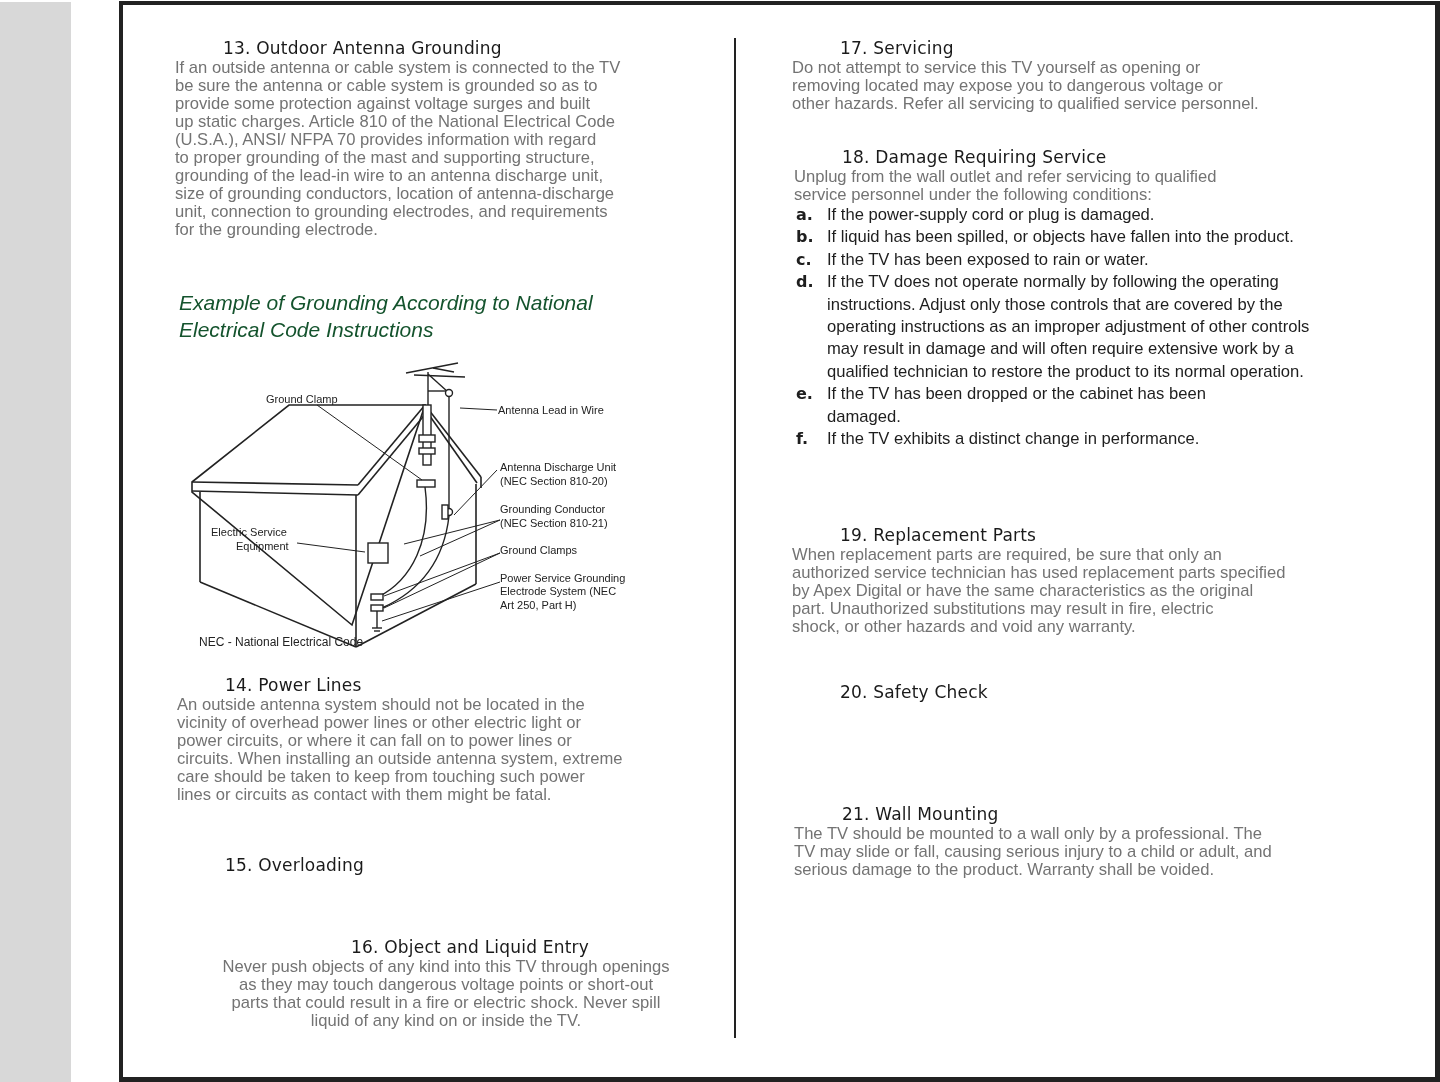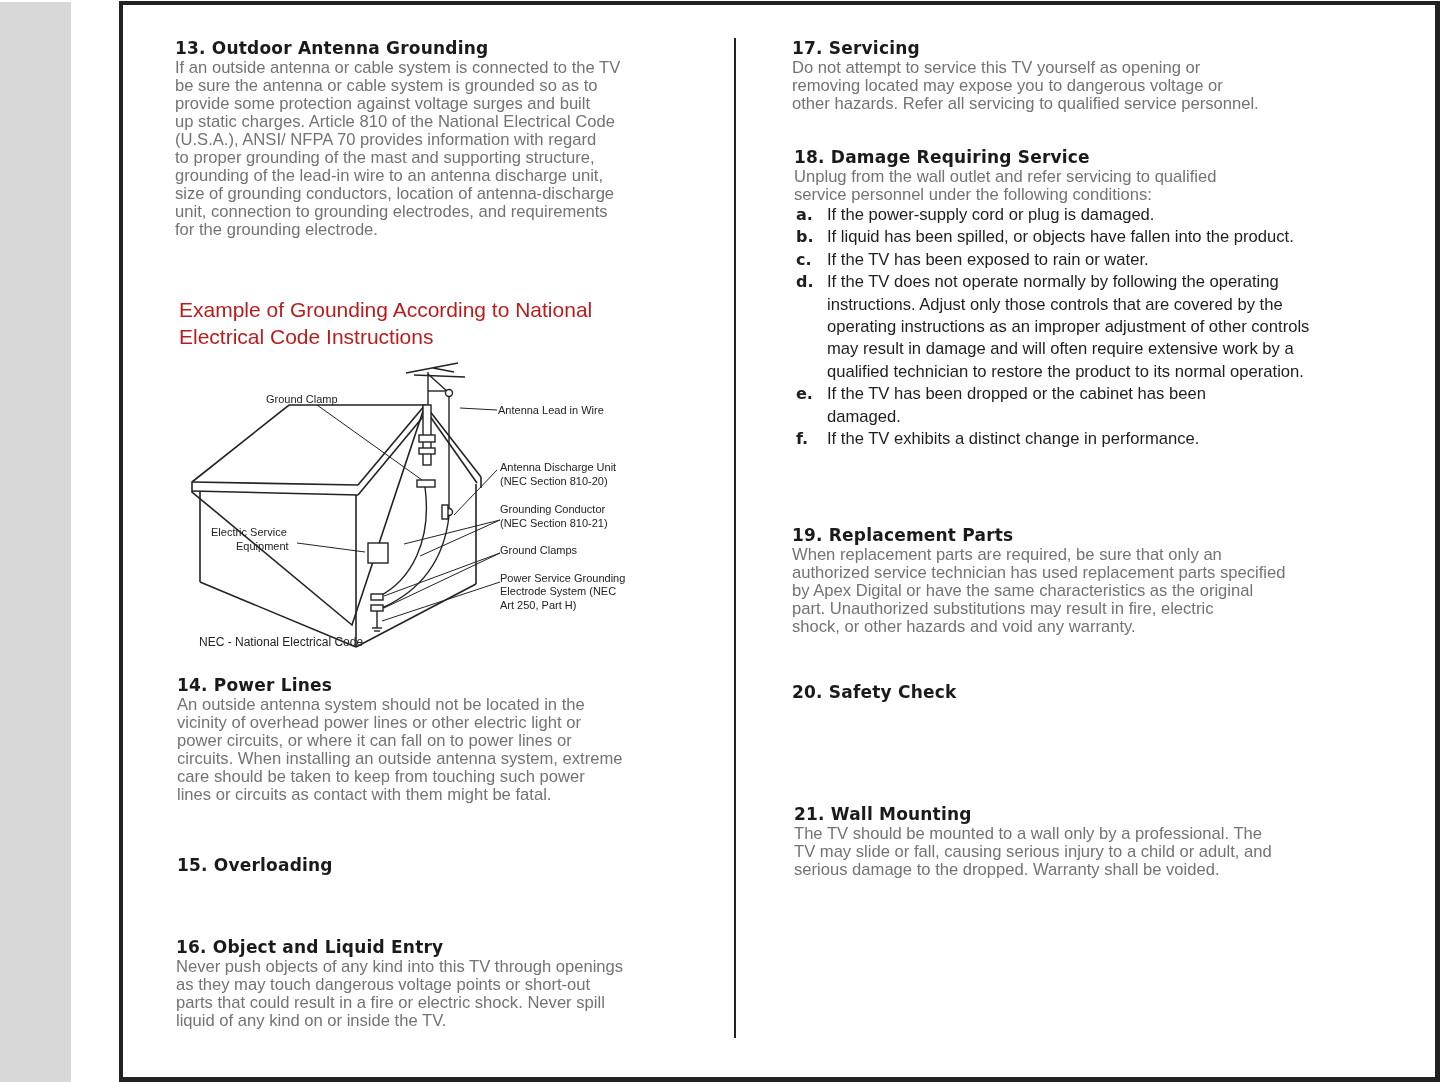--- a/index.html
+++ b/index.html
@@ -9,23 +9,23 @@
     font-family: "Liberation Sans", sans-serif; color: #1a1a1a;
   }
   .gray-strip { position: absolute; left: 0; top: 2px; width: 71px; height: 1080px; background: #d8d8d8; }
   .page-frame {
     position: absolute; left: 119px; top: 1px; width: 1321px; height: 1081px;
     box-sizing: border-box; border: 4px solid #222222; border-right-width: 5px; border-bottom-width: 5px;
     background: #ffffff;
   }
   .divider { position: absolute; left: 734px; top: 38px; width: 2px; height: 1000px; background: #222; }
   .section { position: absolute; }
-  .heading { font-family: "DejaVu Sans", sans-serif; font-weight: bold; font-size: 17px; line-height: 22px; color: #1a1a1a; letter-spacing: 0.2px; }
+  .heading { font-family: "DejaVu Sans", sans-serif; font-weight: normal; font-size: 17px; line-height: 22px; color: #1a1a1a; letter-spacing: 0.2px; margin-left: 48px; }
   .body-text { font-size: 16.6px; line-height: 18px; color: #737373; white-space: pre-line; }
-  .caption { position: absolute; left: 179px; top: 296px; font-size: 21px; line-height: 27px; color: #b91c1c; white-space: pre-line; }
+  .caption { position: absolute; left: 179px; top: 289px; font-style: italic; font-size: 21px; line-height: 27px; color: #14532d; white-space: pre-line; }
   .list { margin: 0; padding: 0; list-style: none; }
   .list li { display: flex; font-size: 16.6px; line-height: 22.4px; color: #1e1e1e; }
   .list .marker { width: 31px; flex: 0 0 31px; font-family: "DejaVu Sans", sans-serif; font-weight: bold; font-size: 16px; }
   .diagram { position: absolute; left: 182px; top: 360px; width: 470px; height: 300px; }
   .diagram text { font-family: "Liberation Sans", sans-serif; font-size: 11px; fill: #222; }
 </style>
 </head>
 <body>
 
 <div class="gray-strip"></div>
@@ -124,21 +124,21 @@
 power circuits, or where it can fall on to power lines or
 circuits. When installing an outside antenna system, extreme
 care should be taken to keep from touching such power
 lines or circuits as contact with them might be fatal.</div>
 </div>
 
 <div class="section" style="left:177px; top:854px; width:540px;">
   <div class="heading">15. Overloading</div>
 </div>
 
-<div class="section" style="left:176px; top:936px; width:540px;">
+<div class="section" style="left:176px; top:936px; width:540px;text-align:center;">
   <div class="heading">16. Object and Liquid Entry</div>
   <div class="body-text">Never push objects of any kind into this TV through openings
 as they may touch dangerous voltage points or short-out
 parts that could result in a fire or electric shock. Never spill
 liquid of any kind on or inside the TV.</div>
 </div>
 
 <div class="section" style="left:792px; top:37px; width:590px;">
   <div class="heading">17. Servicing</div>
   <div class="body-text">Do not attempt to service this TV yourself as opening or
@@ -188,17 +188,17 @@
 </div>
 
 <div class="section" style="left:792px; top:681px; width:590px;">
   <div class="heading">20. Safety Check</div>
 </div>
 
 <div class="section" style="left:794px; top:803px; width:590px;">
   <div class="heading">21. Wall Mounting</div>
   <div class="body-text">The TV should be mounted to a wall only by a professional.  The
 TV may slide or fall, causing serious injury to a child or adult, and
-serious damage to the dropped. Warranty shall be voided.</div>
+serious damage to the product. Warranty shall be voided.</div>
 </div>
 
 <div class="section" style="left:794px; top:925px; width:590px;">
 </div>
 
 </body></html>

